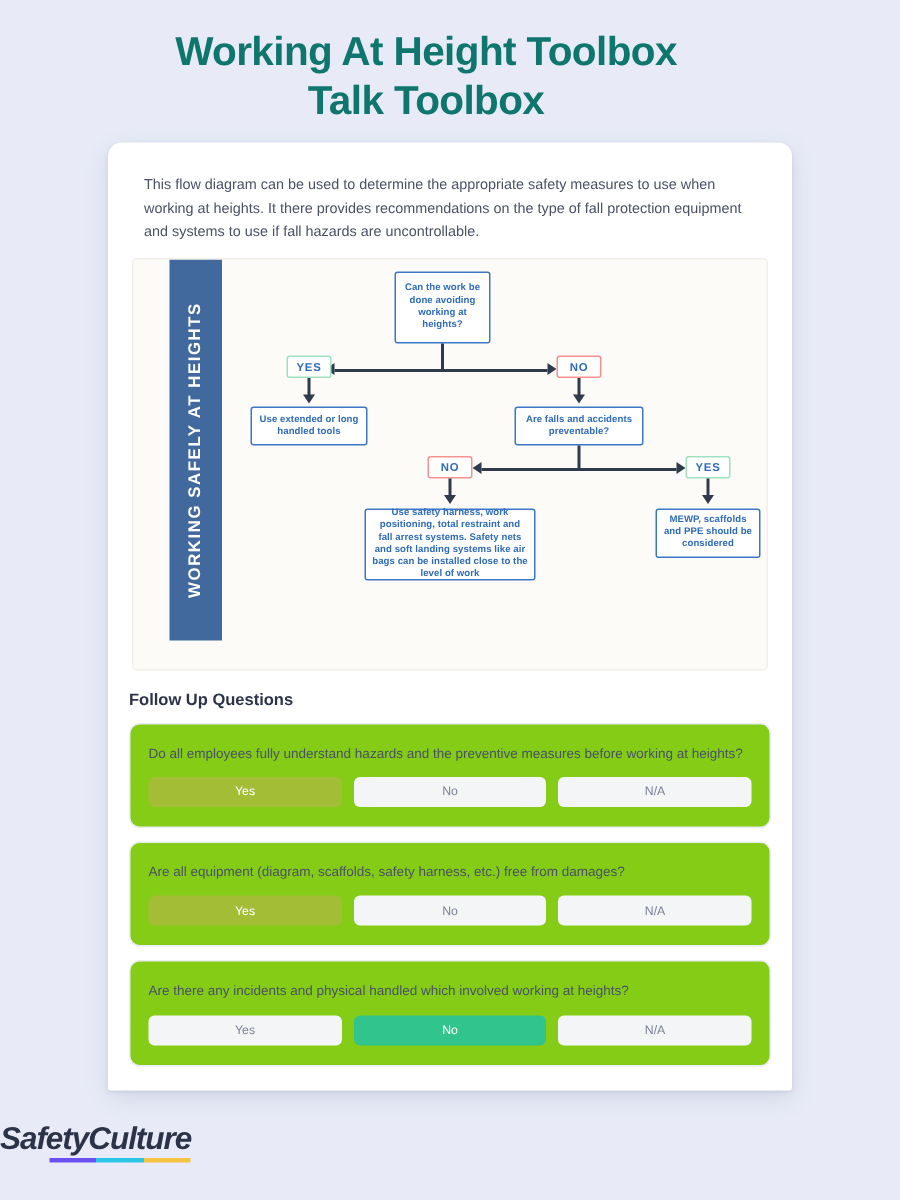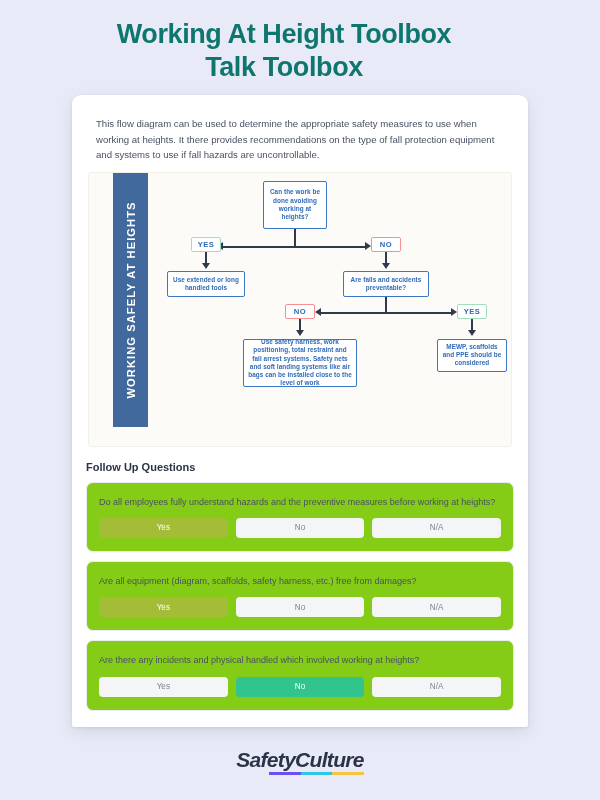--- a/index.html
+++ b/index.html
@@ -166,21 +166,20 @@
   }
   .opt.sel-yes { background: #a3be36; color: #ffffff; }
   .opt.sel-no  { background: #32c48d; color: #ffffff; }
 
   
   .footer {
     position: absolute;
     left: 0; right: 0;
     top: 748px;
     display: flex;
-    justify-content: center;
   }
   .logo { position: relative; }
   .logo-text {
     font-size: 21px;
     font-weight: bold;
     font-style: italic;
     color: #2c3349;
     letter-spacing: -0.7px;
   }
   .logo-underline {

